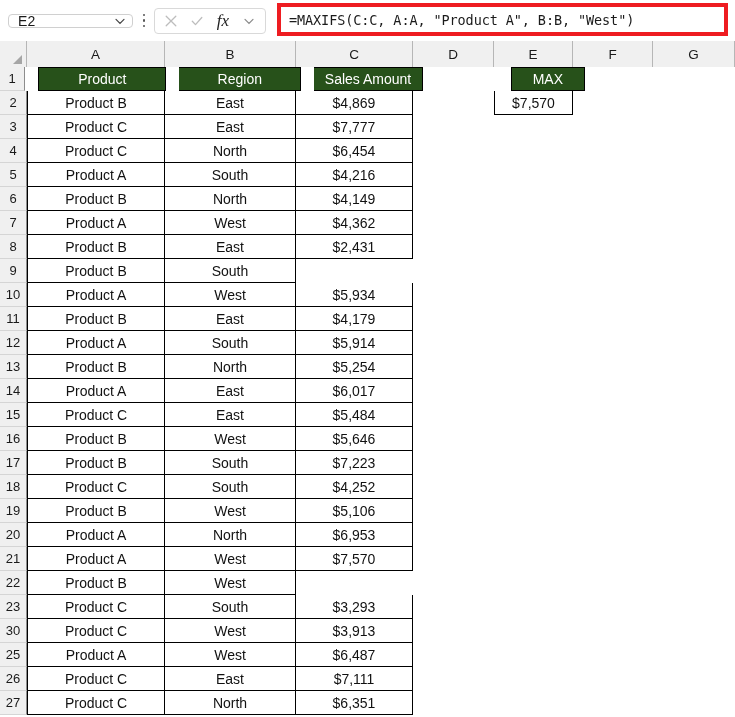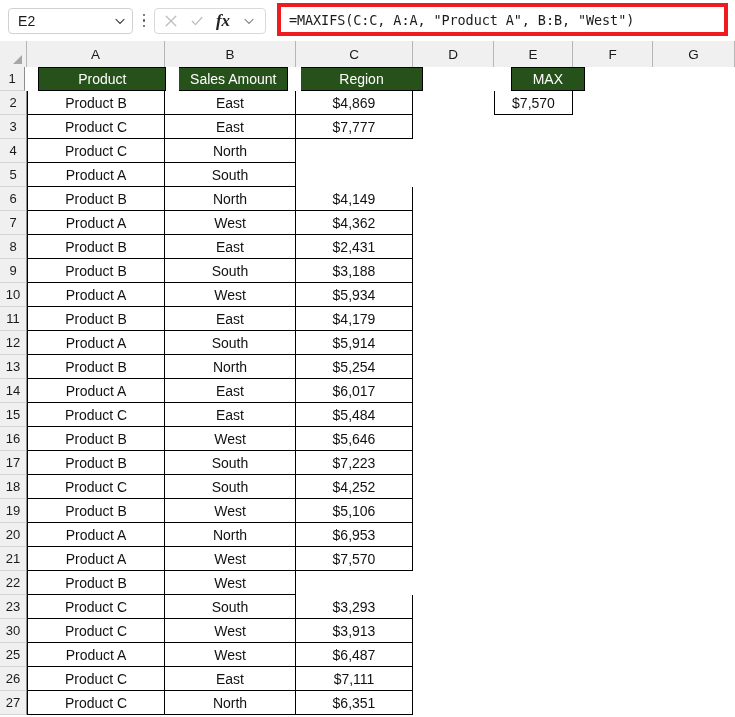--- a/index.html
+++ b/index.html
@@ -13,21 +13,21 @@
   .app{position:relative;width:735px;height:717px;}
 
   
   .fbar{
     position:absolute;left:0;top:0;width:735px;height:41px;
     background:#ffffff;
     display:flex;align-items:center;
   }
   .namebox{
     margin-left:8px;
-    width:125px;height:26px;
+    width:125px;height:14px;
     border:1px solid #d0d0d0;border-radius:4px;
     background:#fff;
     display:flex;align-items:center;
     box-sizing:border-box;
   }
   .namebox .nb-text{
     flex:1;padding-left:9px;
     font-size:14px;color:#1a1a1a;
     letter-spacing:.1px;
     white-space:nowrap;overflow:hidden;
@@ -47,21 +47,21 @@
     background:#fff;
     display:flex;align-items:center;
     padding:0 3px;box-sizing:border-box;
   }
   .fxbtn{
     width:26px;height:24px;
     display:flex;align-items:center;justify-content:center;
   }
   .fx-label{
     font-family:"Liberation Serif","DejaVu Serif",serif;
-    font-style:italic;font-weight:bold;font-size:17px;color:#222;
+    font-style:italic;font-weight:normal;font-size:17px;color:#222;
     padding:0 1px;
   }
 
   .fbox{
     position:absolute;left:277px;top:3px;
     width:451px;height:33px;
     border:4px solid #ee1c21;
     background:#ffffff;
     box-sizing:border-box;
     display:flex;align-items:center;
@@ -205,22 +205,22 @@
       <div class="ch wD">D</div>
       <div class="ch wE">E</div>
       <div class="ch wF">F</div>
       <div class="ch wG">G</div>
     </div>
 
     <div class="rows" id="rows-host">
         <div class="row">
           <div class="rh">1</div>
           <div class="cell wA hdrcell bordered leftedge topedge">Product</div>
+          <div class="cell wB hdrcell bordered topedge">Region</div>
           <div class="cell wC hdrcell bordered topedge">Sales Amount</div>
-          <div class="cell wB hdrcell bordered topedge">Region</div>
           <div class="cell wD empty"></div>
           <div class="cell wE hdrcell bordered leftedge topedge">MAX</div>
           <div class="cell wF empty"></div>
           <div class="cell wG empty"></div>
         </div>
         <div class="row">
           <div class="rh">2</div>
           <div class="cell wA bordered leftedge">Product B</div>
           <div class="cell wB bordered">East</div>
           <div class="cell wC bordered">$4,869</div>
@@ -236,29 +236,31 @@
           <div class="cell wC bordered">$7,777</div>
           <div class="cell wD empty"></div>
           <div class="cell wE empty"></div>
           <div class="cell wF empty"></div>
           <div class="cell wG empty"></div>
         </div>
         <div class="row">
           <div class="rh">4</div>
           <div class="cell wA bordered leftedge">Product C</div>
           <div class="cell wB bordered">North</div>
+          <div class="cell wC bordered">$6,454</div>
           <div class="cell wD empty"></div>
           <div class="cell wE empty"></div>
           <div class="cell wF empty"></div>
           <div class="cell wG empty"></div>
         </div>
         <div class="row">
           <div class="rh">5</div>
           <div class="cell wA bordered leftedge">Product A</div>
           <div class="cell wB bordered">South</div>
+          <div class="cell wC bordered">$4,216</div>
           <div class="cell wD empty"></div>
           <div class="cell wE empty"></div>
           <div class="cell wF empty"></div>
           <div class="cell wG empty"></div>
         </div>
         <div class="row">
           <div class="rh">6</div>
           <div class="cell wA bordered leftedge">Product B</div>
           <div class="cell wB bordered">North</div>
           <div class="cell wC bordered">$4,149</div>
@@ -284,21 +286,20 @@
           <div class="cell wC bordered">$2,431</div>
           <div class="cell wD empty"></div>
           <div class="cell wE empty"></div>
           <div class="cell wF empty"></div>
           <div class="cell wG empty"></div>
         </div>
         <div class="row">
           <div class="rh">9</div>
           <div class="cell wA bordered leftedge">Product B</div>
           <div class="cell wB bordered">South</div>
-          <div class="cell wC bordered">$3,188</div>
           <div class="cell wD empty"></div>
           <div class="cell wE empty"></div>
           <div class="cell wF empty"></div>
           <div class="cell wG empty"></div>
         </div>
         <div class="row">
           <div class="rh">10</div>
           <div class="cell wA bordered leftedge">Product A</div>
           <div class="cell wB bordered">West</div>
           <div class="cell wC bordered">$5,934</div>

